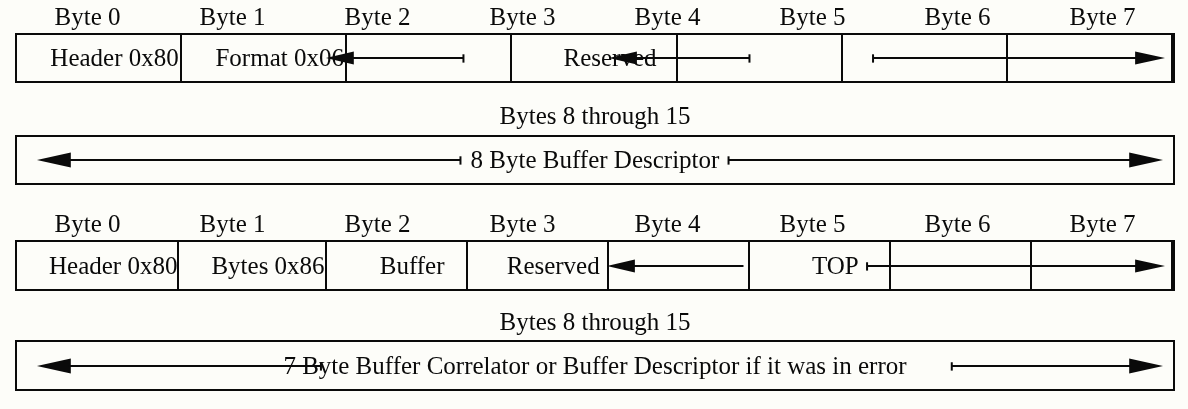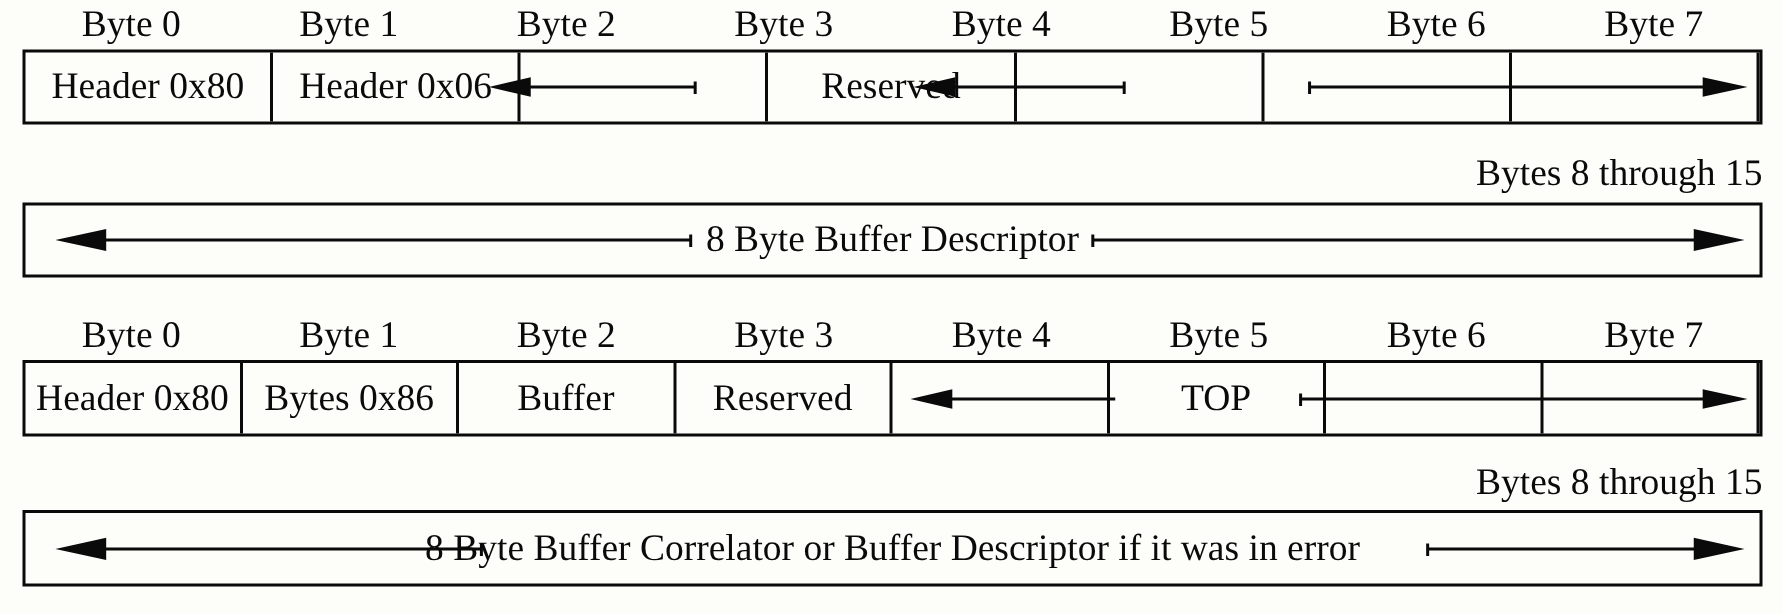--- a/index.html
+++ b/index.html
@@ -37,26 +37,27 @@
     background: #fdfdf9;
   }
   .btable .cell {
     flex: 1 1 0;
     border-right: 2px solid #0a0a0a;
     display: flex;
     align-items: center;
     justify-content: center;
     white-space: nowrap;
     overflow: visible;
+    padding-left: 32px;
   }
   .btable .cell:last-child { border-right: none; }
   .cell .ctext { position: relative; z-index: 2; background: transparent; }
 
   .caption {
-    text-align: right;
+    text-align: center;
     height: 26px;
     line-height: 26px;
   }
 
   .tbox {
     border: 2px solid #0a0a0a;
     box-sizing: border-box;
     display: flex;
     align-items: center;
     justify-content: center;
@@ -88,21 +89,21 @@
     <span class="bl">Byte 5</span>
     <span class="bl">Byte 6</span>
     <span class="bl">Byte 7</span>
   </div>
 
   <div class="abs btable" style="top:33px;height:50px">
     <div class="cell">
         <span class="ctext">Header 0x80</span>
       </div>
     <div class="cell">
-        <span class="ctext">Header 0x06</span>
+        <span class="ctext">Format 0x06</span>
       </div>
     <div class="cell"></div>
     <div class="cell">
         <span class="ctext">Reserved</span>
       </div>
     <div class="cell"></div>
     <div class="cell"></div>
     <div class="cell"></div>
     <svg class="overlay" viewBox="0 0 1164 54" preserveAspectRatio="none">
 
@@ -171,21 +172,21 @@
 
       <line x1="855" y1="24" x2="855" y2="33" stroke="#0a0a0a" stroke-width="2"></line>
       <line x1="855" y1="28" x2="1126" y2="28" stroke="#0a0a0a" stroke-width="2"></line>
       <polygon points="1154,28 1124,21 1124,35" fill="#0a0a0a"></polygon>
     </svg>
   </div>
 
   <div class="abs caption" style="top:309px">Bytes 8 through 15</div>
 
   <div class="abs tbox" style="top:340px;height:51px">
-    <span class="ctext">8 Byte Buffer Correlator or Buffer Descriptor if it was in error</span>
+    <span class="ctext">7 Byte Buffer Correlator or Buffer Descriptor if it was in error</span>
     <svg class="overlay" viewBox="0 0 1164 55" preserveAspectRatio="none">
       <polygon points="22,28 56,20 56,36" fill="#0a0a0a"></polygon>
       <line x1="54" y1="28" x2="307" y2="28" stroke="#0a0a0a" stroke-width="2"></line>
       <line x1="307" y1="24" x2="307" y2="33" stroke="#0a0a0a" stroke-width="2"></line>
       <line x1="940" y1="24" x2="940" y2="33" stroke="#0a0a0a" stroke-width="2"></line>
       <line x1="940" y1="28" x2="1124" y2="28" stroke="#0a0a0a" stroke-width="2"></line>
       <polygon points="1152,28 1118,20 1118,36" fill="#0a0a0a"></polygon>
     </svg>
   </div>
 

